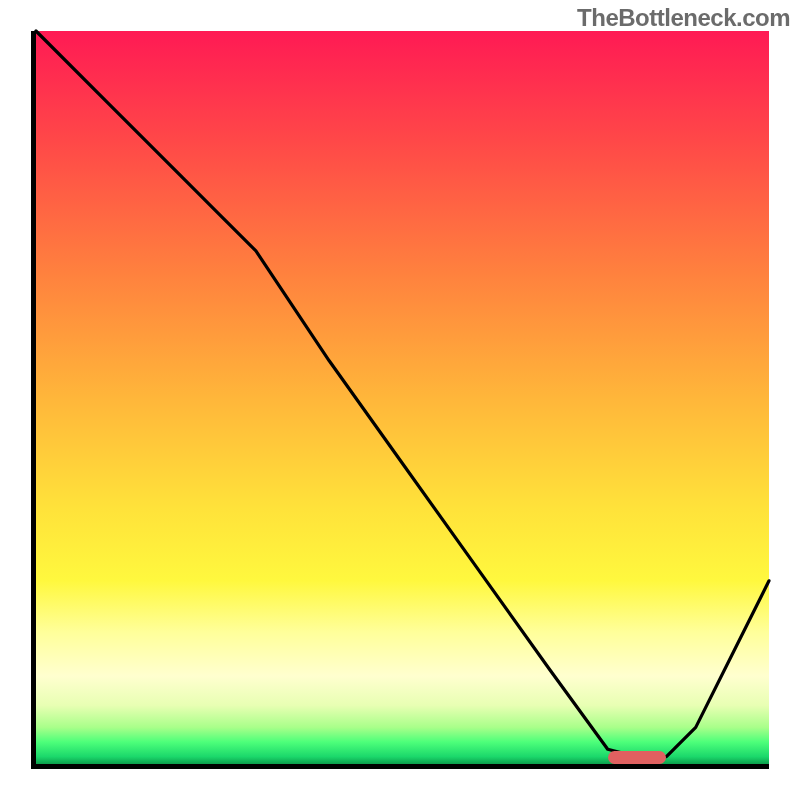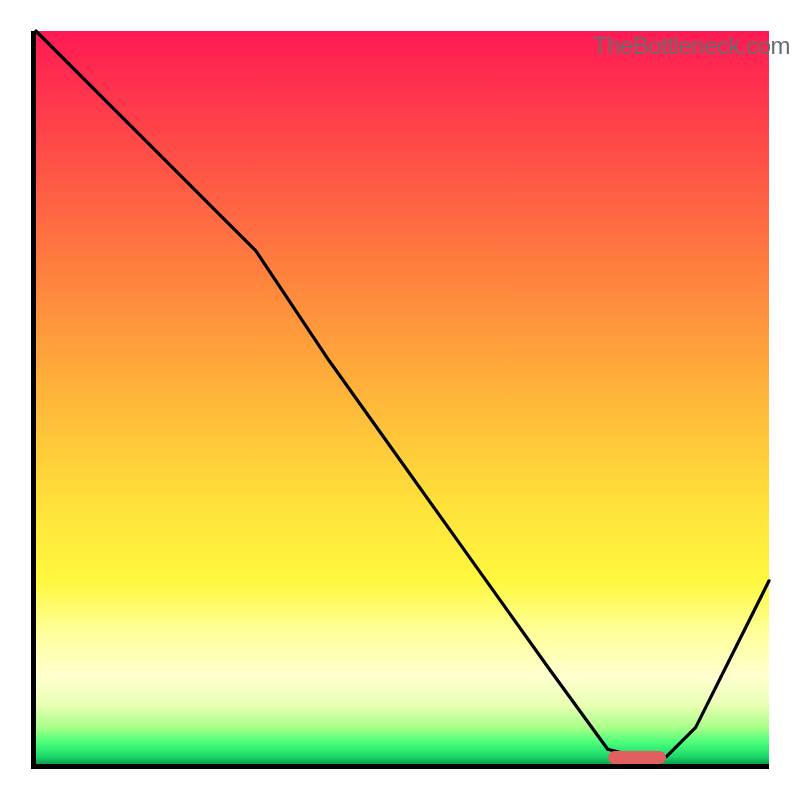--- a/index.html
+++ b/index.html
@@ -14,24 +14,23 @@
   .canvas {
     position: relative;
     width: 800px;
     height: 800px;
   }
   .watermark {
     position: absolute;
     top: 4px;
     right: 10px;
     font-size: 24px;
-    font-weight: 400;
+    font-weight: 700;
     color: #6b6b6b;
     letter-spacing: -0.5px;
-    margin-top: 28px;
   }
   .plot-frame {
     position: absolute;
     left: 31px;
     top: 31px;
     width: 738px;
     height: 738px;
     border: 5px solid #000000;
     border-right: none;
     border-top: none;

